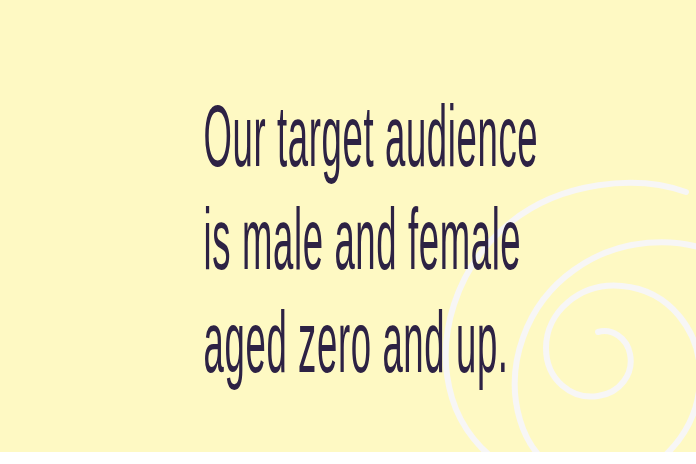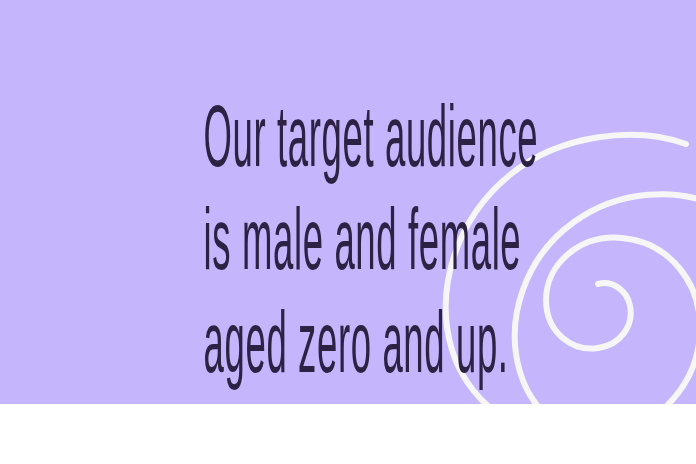--- a/index.html
+++ b/index.html
@@ -11,22 +11,22 @@
   body {
     width: 696px;
     height: 464px;
     overflow: hidden;
     font-family: "Liberation Sans", sans-serif;
   }
 
   #quote-card {
     position: relative;
     width: 696px;
-    height: 404px;
-    background: #c4b5fd;
+    height: 452px;
+    background: #fef9c3;
     overflow: hidden;
     text-decoration: underline;
   }
 
   
   #swirl-decoration {
     position: absolute;
     right: -30px;
     bottom: -40px;
     width: 340px;

